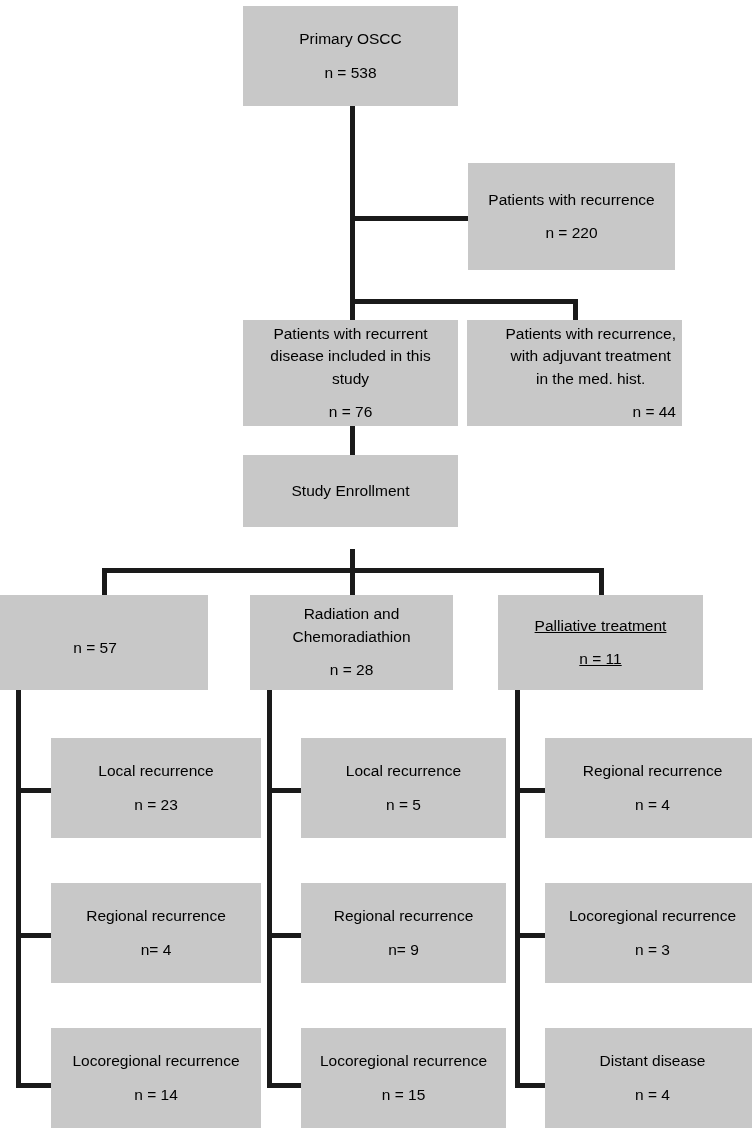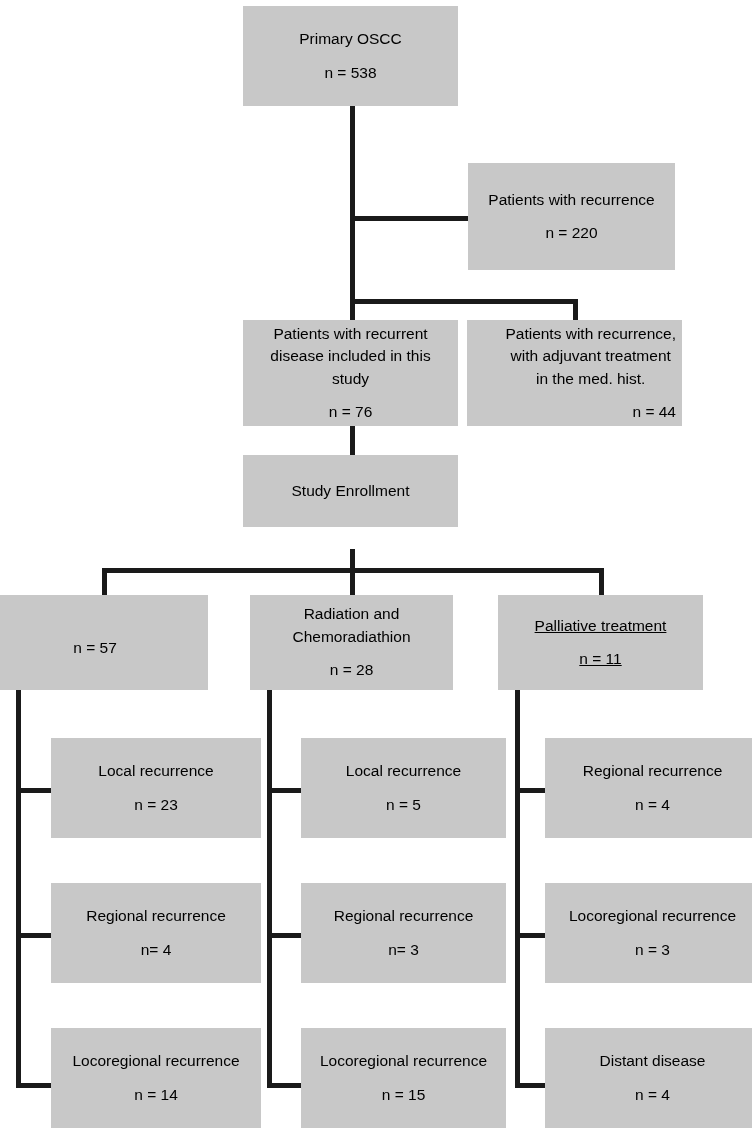--- a/index.html
+++ b/index.html
@@ -141,21 +141,21 @@
     <span class="count">n = 14</span>
   </div>
 
   <div class="node" style="left:301px; top:738px; width:205px; height:100px;">
     <span class="label">Local recurrence</span>
     <span class="count">n = 5</span>
   </div>
 
   <div class="node" style="left:301px; top:883px; width:205px; height:100px;">
     <span class="label">Regional recurrence</span>
-    <span class="count">n= 3</span>
+    <span class="count">n= 9</span>
   </div>
 
   <div class="node" style="left:301px; top:1028px; width:205px; height:100px;">
     <span class="label">Locoregional recurrence</span>
     <span class="count">n = 15</span>
   </div>
 
   <div class="node" style="left:545px; top:738px; width:215px; height:100px;">
     <span class="label">Regional recurrence</span>
     <span class="count">n = 4</span>

